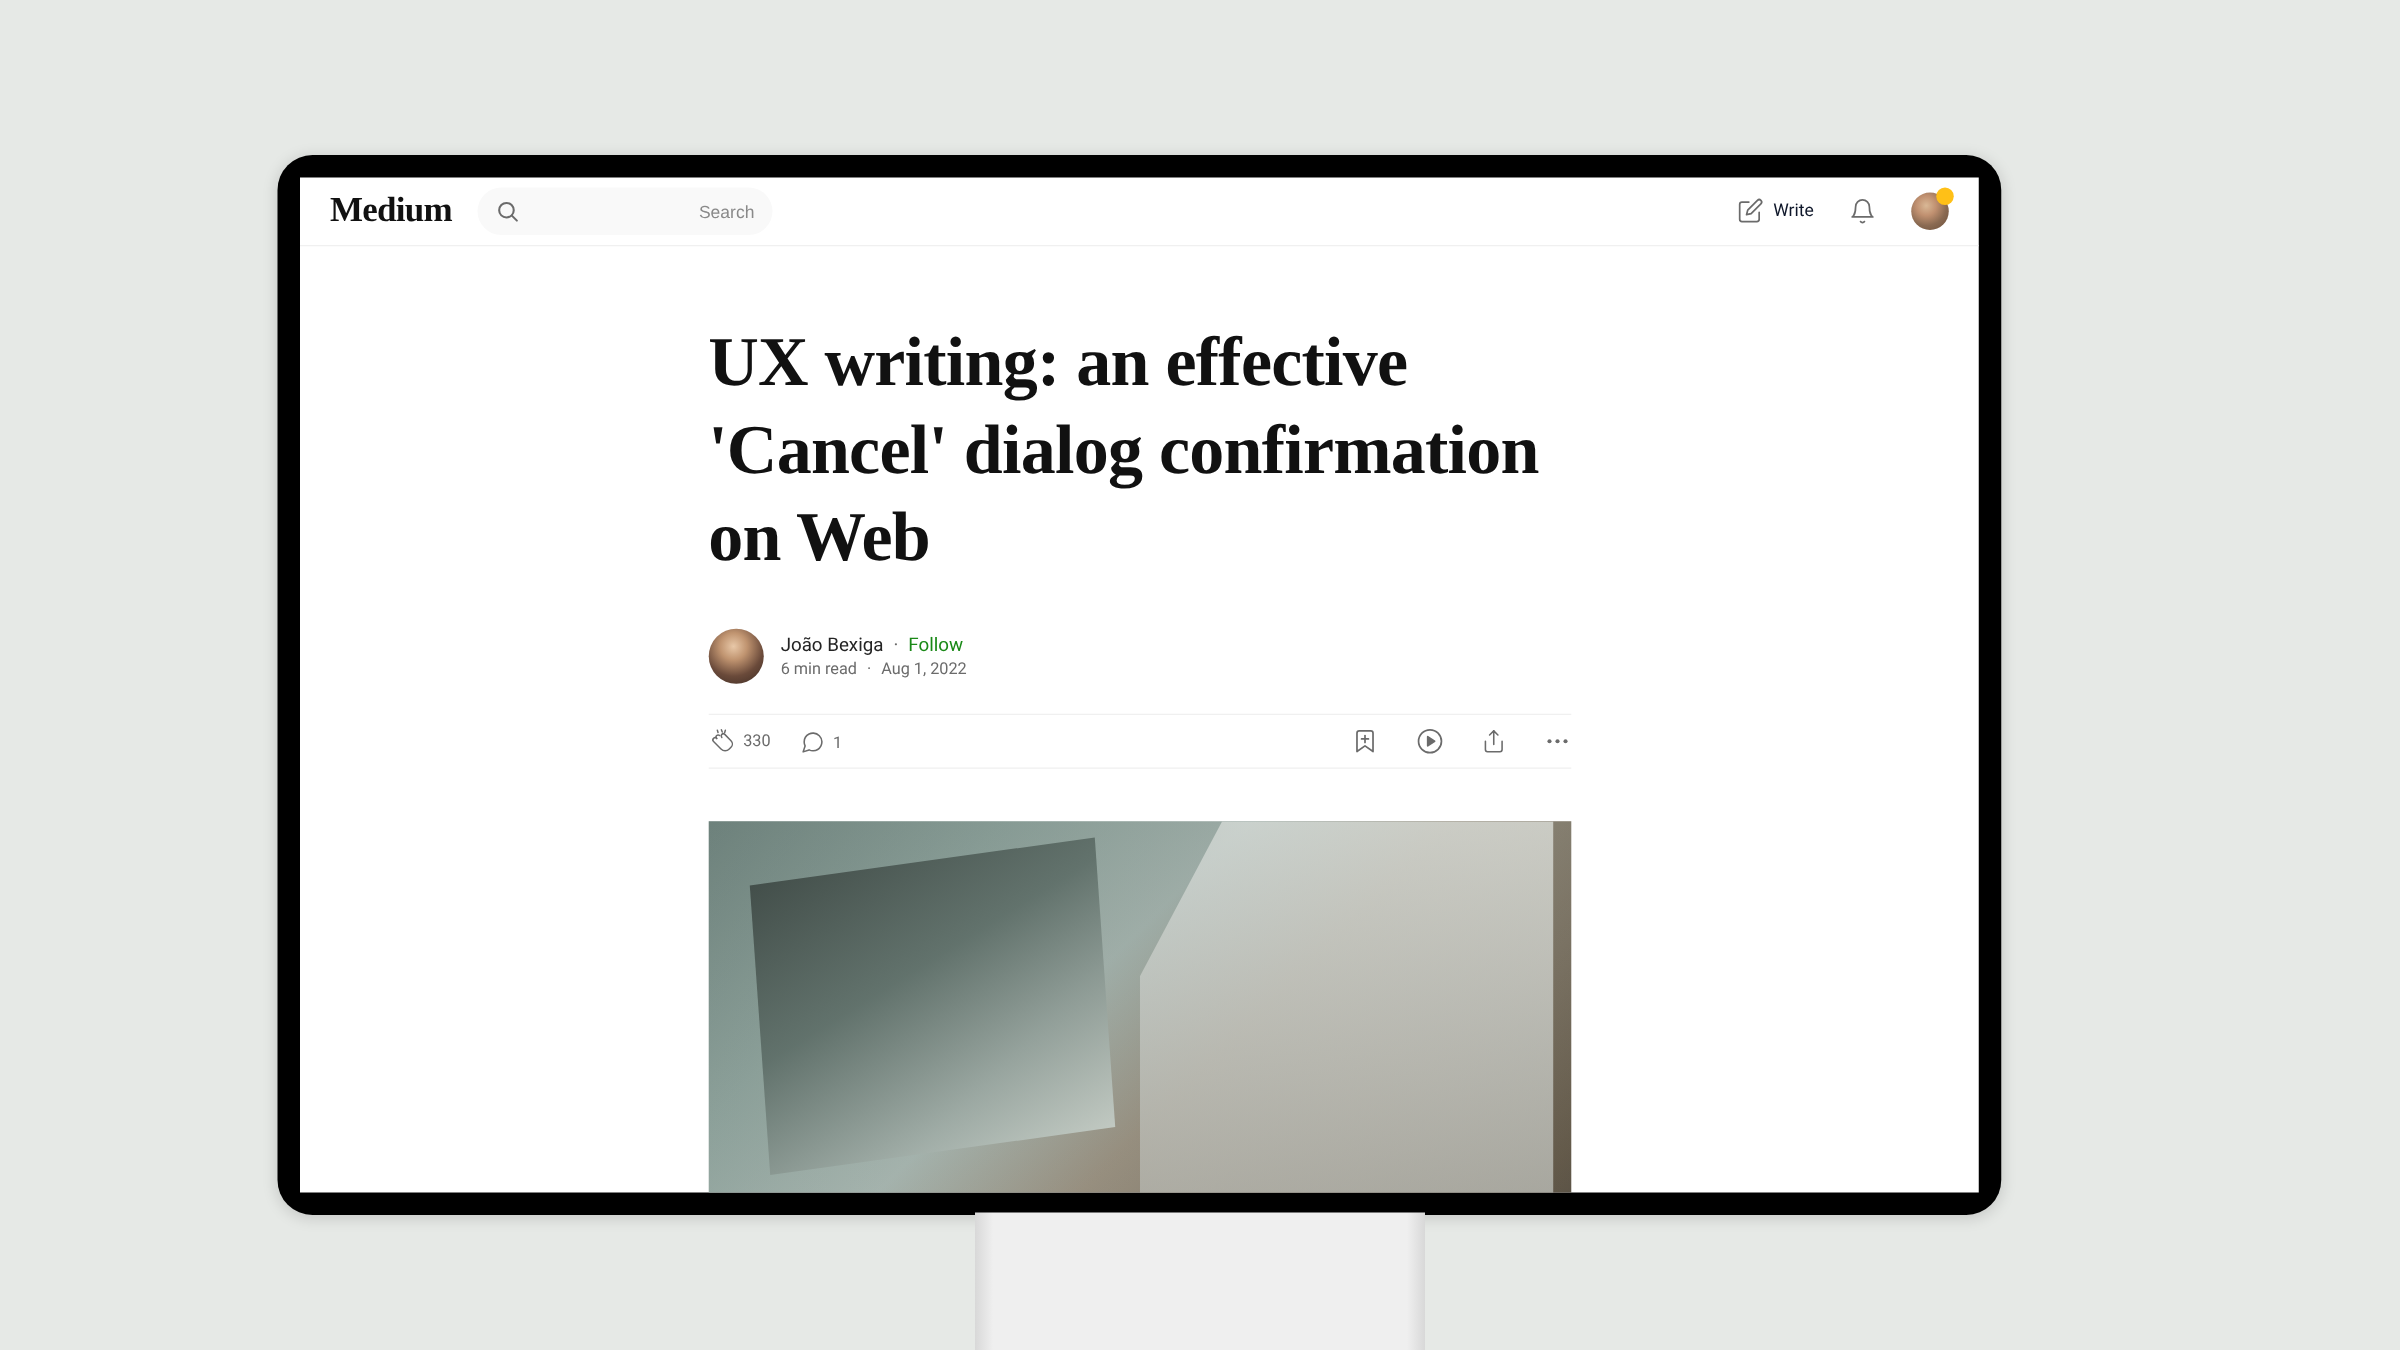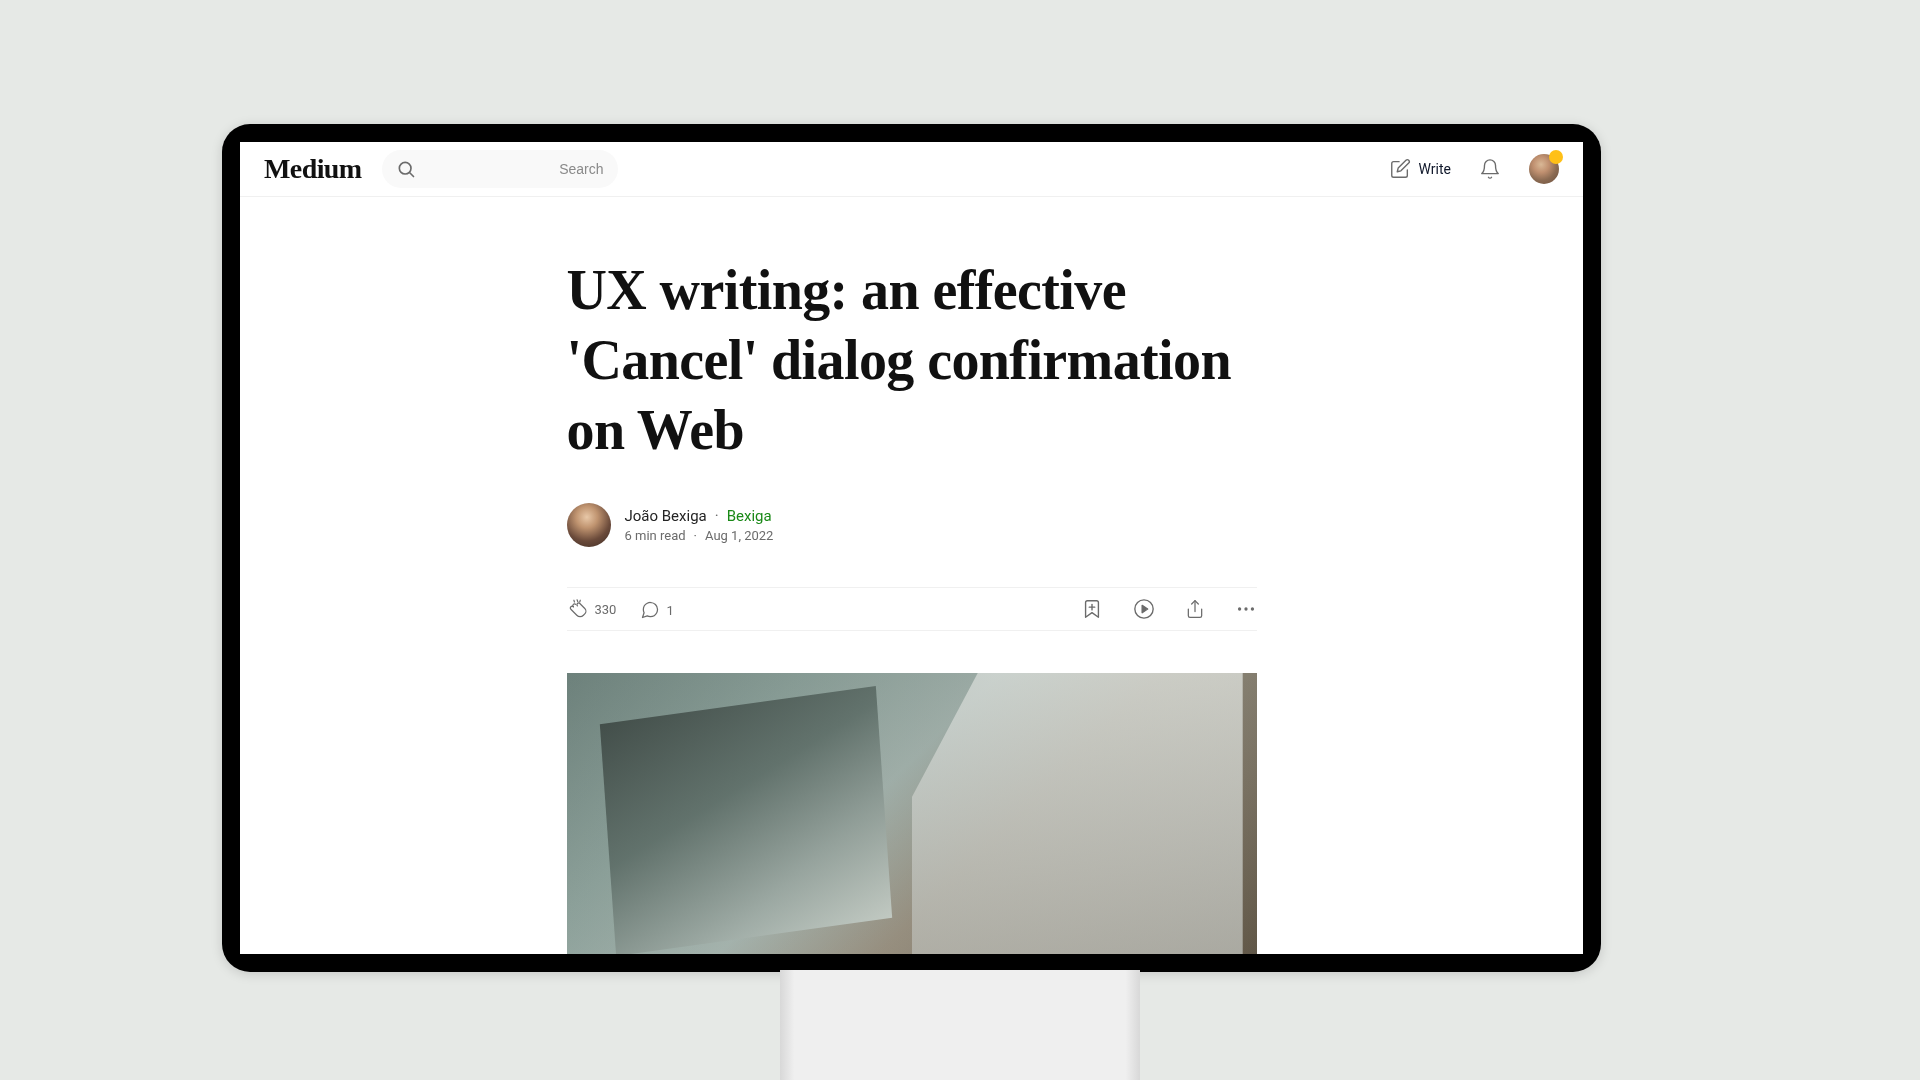--- a/index.html
+++ b/index.html
@@ -133,21 +133,21 @@
       line-height: 1.25;
       font-weight: 800;
       letter-spacing: -0.6px;
       color: #111;
       margin-bottom: 38px;
     }
     .byline {
       display: flex;
       align-items: center;
       gap: 14px;
-      margin-bottom: 40px;
+      margin-bottom: 24px;
     }
     .author-avatar {
       width: 44px;
       height: 44px;
       border-radius: 50%;
       background: radial-gradient(circle at 45% 32%, #e8c8a8 0%, #c09470 28%, #6a4a3a 62%, #3a2a22 100%);
       flex-shrink: 0;
     }
     .byline-text-top {
       display: flex;
@@ -279,21 +279,21 @@
 
     <div class="article-wrap">
       <h1 class="article-title">UX writing: an effective 'Cancel' dialog confirmation on Web</h1>
 
       <div class="byline">
         <div class="author-avatar"></div>
         <div>
           <div class="byline-text-top">
             <span>João Bexiga</span>
             <span class="dot-sep">·</span>
-            <span class="follow-link">Bexiga</span>
+            <span class="follow-link">Follow</span>
           </div>
           <div class="byline-text-bottom">
             <span>6 min read</span>
             <span class="dot-sep">·</span>
             <span>Aug 1, 2022</span>
           </div>
         </div>
       </div>
 
       <div class="action-bar">

